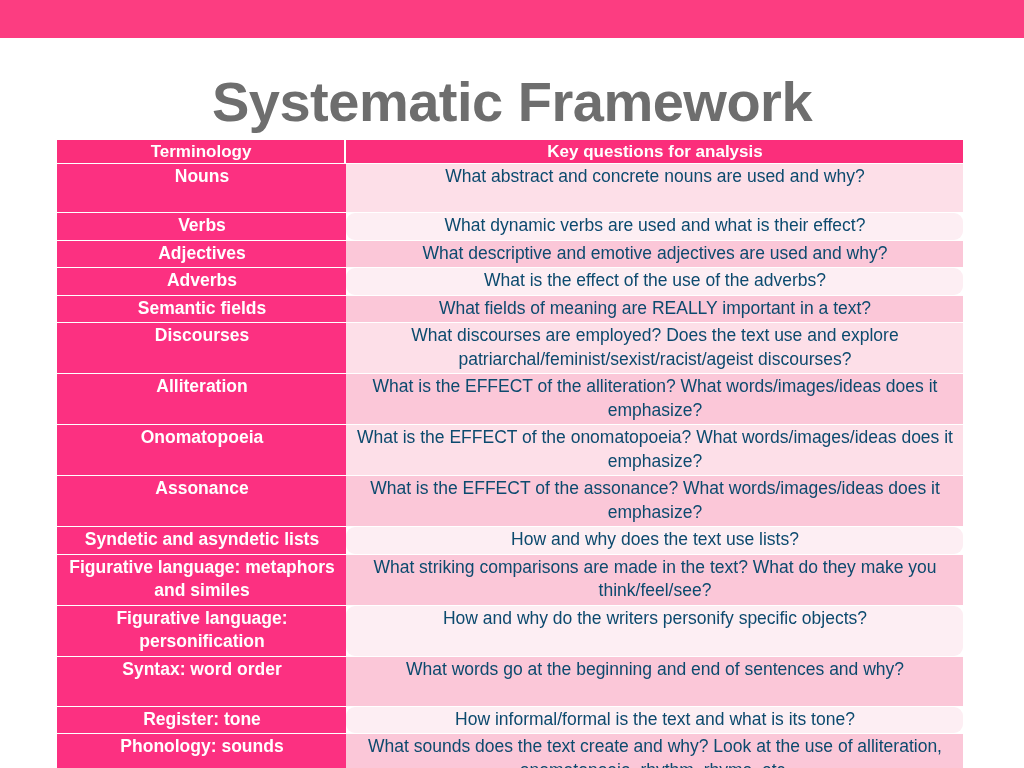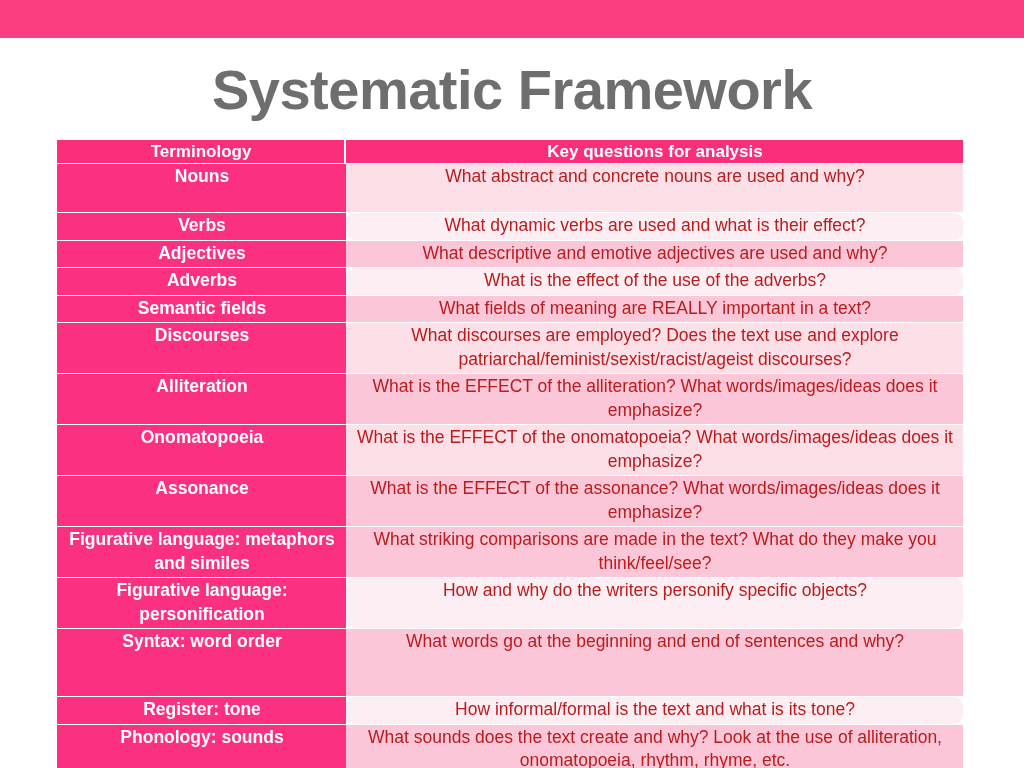--- a/index.html
+++ b/index.html
@@ -28,21 +28,21 @@
     top: 0;
     width: 1024px;
     height: 38px;
     background: #fc3d81;
   }
 
   
   .slide-title {
     position: absolute;
     left: 0;
-    top: 62px;
+    top: 74px;
     width: 1024px;
     text-align: center;
     font-size: 56px;
     font-weight: bold;
     color: #6e6e6e;
     letter-spacing: -0.5px;
     line-height: 1;
     white-space: nowrap;
   }
 
@@ -89,21 +89,21 @@
   
   td.term-cell {
     background: #fc3081;
     color: #ffffff;
     font-weight: bold;
     border-right: 2px solid #ffffff;
   }
 
   
   td.ques-cell {
-    color: #b91c1c;
+    color: #0c4a6e;
     font-weight: normal;
     margin-left: 12px;
   }
   td.ques-cell.shade-a { background: #fddfe8; }
   td.ques-cell.shade-b { background: #fbc7d8; }
   td.ques-cell.shade-c { background: #fdeef3; border-radius: 9px; }
 
   
   td.v-center { vertical-align: middle; }
 </style>
@@ -158,29 +158,33 @@
             <td class="ques-cell shade-b">What is the EFFECT of the alliteration? What words/images/ideas does it emphasize?</td>
           </tr>
           <tr style="height: 48px;">
             <td class="term-cell">Onomatopoeia</td>
             <td class="ques-cell shade-a">What is the EFFECT of the onomatopoeia? What words/images/ideas does it emphasize?</td>
           </tr>
           <tr style="height: 48px;">
             <td class="term-cell">Assonance</td>
             <td class="ques-cell shade-b">What is the EFFECT of the assonance? What words/images/ideas does it emphasize?</td>
           </tr>
+          <tr style="height: 23px;">
+            <td class="term-cell">Syndetic and asyndetic lists</td>
+            <td class="ques-cell shade-c">How and why does the text use lists?</td>
+          </tr>
           <tr style="height: 48px; padding-left: 28px;">
             <td class="term-cell">Figurative language: metaphors and similes</td>
             <td class="ques-cell shade-b">What striking comparisons are made in the text? What do they make you think/feel/see?</td>
           </tr>
           <tr style="height: 49px;">
             <td class="term-cell">Figurative language: personification</td>
             <td class="ques-cell shade-c v-center">How and why do the writers personify specific objects?</td>
           </tr>
-          <tr style="height: 67px;">
+          <tr style="height: 49px;">
             <td class="term-cell">Syntax: word order</td>
             <td class="ques-cell shade-b v-center">What words go at the beginning and end of sentences and why?</td>
           </tr>
           <tr style="height: 23px;">
             <td class="term-cell">Register: tone</td>
             <td class="ques-cell shade-c">How informal/formal is the text and what is its tone?</td>
           </tr>
           <tr style="height: 48px;">
             <td class="term-cell">Phonology: sounds</td>
             <td class="ques-cell shade-b">What sounds does the text create and why? Look at the use of alliteration, onomatopoeia, rhythm, rhyme, etc.</td>

